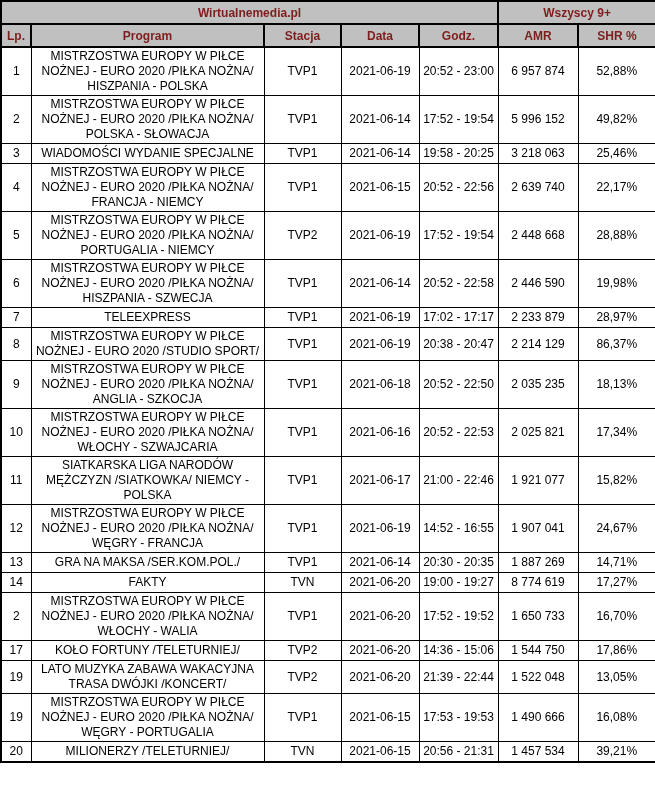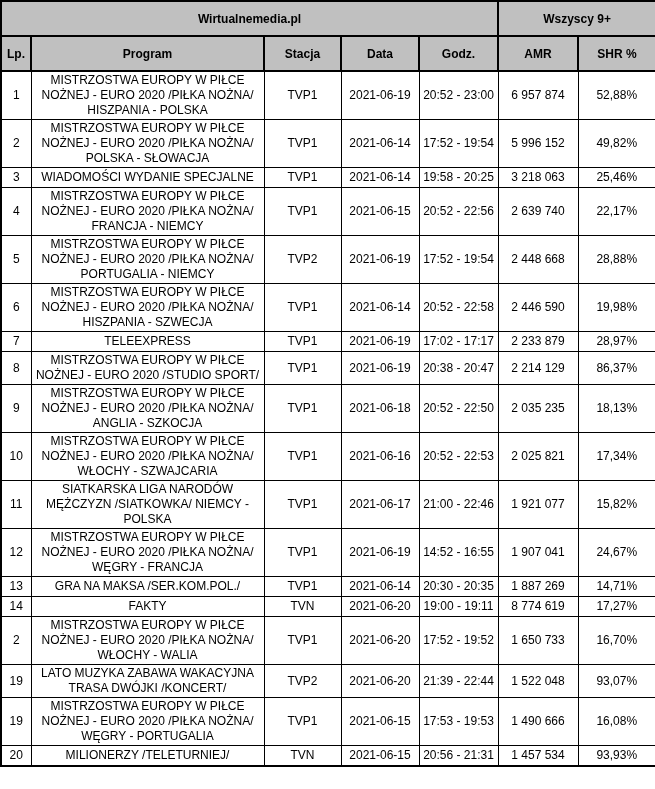--- a/index.html
+++ b/index.html
@@ -16,24 +16,24 @@
     border-collapse: collapse;
     table-layout: fixed;
     border: 2px solid #000000;
     background: #ffffff;
   }
   table.ratings th {
     background: #c0c0c0;
     border: 2px solid #000000;
     font-size: 12px;
     font-weight: bold;
-    color: #000000;
+    color: #7f1d1d;
     text-align: center;
     vertical-align: middle;
-    padding: 8px 2px;
+    padding: 2px 2px;
     height: 17px;
     overflow: hidden;
   }
   table.ratings td {
     border: 1px solid #000000;
     font-size: 12px;
     color: #000000;
     text-align: center;
     vertical-align: middle;
     padding: 1px 2px;
@@ -222,48 +222,57 @@
     <td class="c-time">20:30 - 20:35</td>
     <td class="c-amr">1 887 269</td>
     <td class="c-shr">14,71%</td>
   </tr>
 
   <tr>
     <td class="c-lp">14</td>
     <td class="c-program">FAKTY</td>
     <td class="c-station">TVN</td>
     <td class="c-date">2021-06-20</td>
-    <td class="c-time">19:00 - 19:11</td>
+    <td class="c-time">19:00 - 19:27</td>
     <td class="c-amr">8 774 619</td>
     <td class="c-shr">17,27%</td>
   </tr>
 
 
   <tr>
     <td class="c-lp">2</td>
     <td class="c-program">MISTRZOSTWA EUROPY W PIŁCE
 NOŻNEJ - EURO 2020 /PIŁKA NOŻNA/
 WŁOCHY - WALIA</td>
     <td class="c-station">TVP1</td>
     <td class="c-date">2021-06-20</td>
     <td class="c-time">17:52 - 19:52</td>
     <td class="c-amr">1 650 733</td>
     <td class="c-shr">16,70%</td>
   </tr>
 
+  <tr>
+    <td class="c-lp">17</td>
+    <td class="c-program">KOŁO FORTUNY /TELETURNIEJ/</td>
+    <td class="c-station">TVP2</td>
+    <td class="c-date">2021-06-20</td>
+    <td class="c-time">14:36 - 15:06</td>
+    <td class="c-amr">1 544 750</td>
+    <td class="c-shr">17,86%</td>
+  </tr>
 
   <tr>
     <td class="c-lp">19</td>
     <td class="c-program">LATO MUZYKA ZABAWA WAKACYJNA
 TRASA DWÓJKI /KONCERT/</td>
     <td class="c-station">TVP2</td>
     <td class="c-date">2021-06-20</td>
     <td class="c-time">21:39 - 22:44</td>
     <td class="c-amr">1 522 048</td>
-    <td class="c-shr">93,07%</td>
+    <td class="c-shr">13,05%</td>
   </tr>
 
   <tr>
     <td class="c-lp">19</td>
     <td class="c-program">MISTRZOSTWA EUROPY W PIŁCE
 NOŻNEJ - EURO 2020 /PIŁKA NOŻNA/
 WĘGRY - PORTUGALIA</td>
     <td class="c-station">TVP1</td>
     <td class="c-date">2021-06-15</td>
     <td class="c-time">17:53 - 19:53</td>
@@ -271,17 +280,17 @@
     <td class="c-shr">16,08%</td>
   </tr>
 
   <tr>
     <td class="c-lp">20</td>
     <td class="c-program">MILIONERZY /TELETURNIEJ/</td>
     <td class="c-station">TVN</td>
     <td class="c-date">2021-06-15</td>
     <td class="c-time">20:56 - 21:31</td>
     <td class="c-amr">1 457 534</td>
-    <td class="c-shr">93,93%</td>
+    <td class="c-shr">39,21%</td>
   </tr>
 </tbody>
   </table>
 </div>
 
 </body></html>

